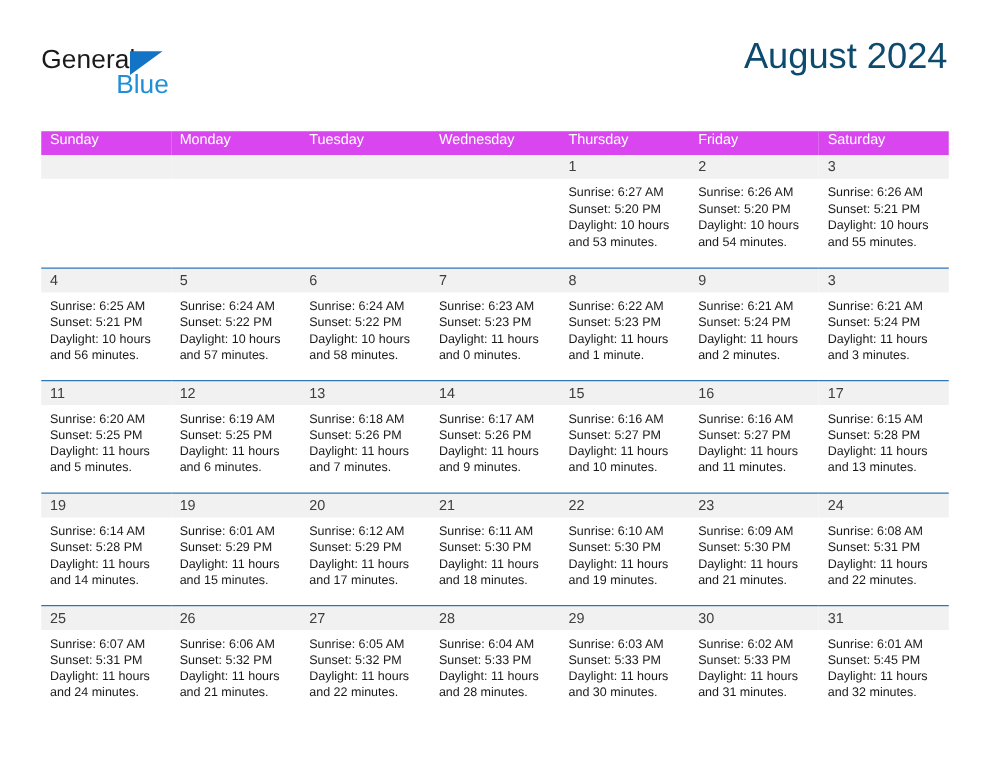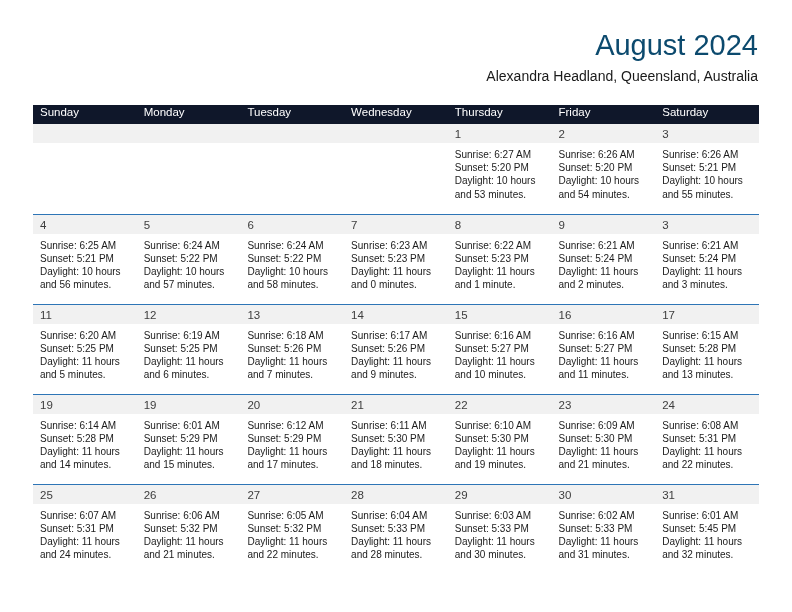--- a/index.html
+++ b/index.html
@@ -82,21 +82,21 @@
     position: absolute;
     left: 33px;
     top: 105px;
     width: 726px;
     border-collapse: collapse;
     table-layout: fixed;
   }
   .calendar col { width: 103.71px; }
 
   thead th {
-    background: #0f172a;
+    background: #d946ef;
     color: #ffffff;
     font-size: 11.5px;
     font-weight: normal;
     text-align: left;
     padding: 0 0 5px 7px;
     height: 19px;
     line-height: 12px;
   }
 
   tbody td {
@@ -124,24 +124,28 @@
   }
   .cell-body div { white-space: nowrap; }
   td.empty .daynum-band { background: #f1f1f1; }
 </style>
 </head>
 <body>
 
 <div class="page">
 
   <div class="header">
+    <div class="logo">
+      <span class="logo-general">General</span>
+      <span class="logo-tri"></span>
+      <span class="logo-blue">Blue</span>
+    </div>
 
     <div class="title-block">
       <div class="month-title">August 2024</div>
-      <div class="location">Alexandra Headland, Queensland, Australia</div>
     </div>
   </div>
 
   <table class="calendar">
     <colgroup>
       <col>
         <col>
         <col>
         <col>
         <col>

